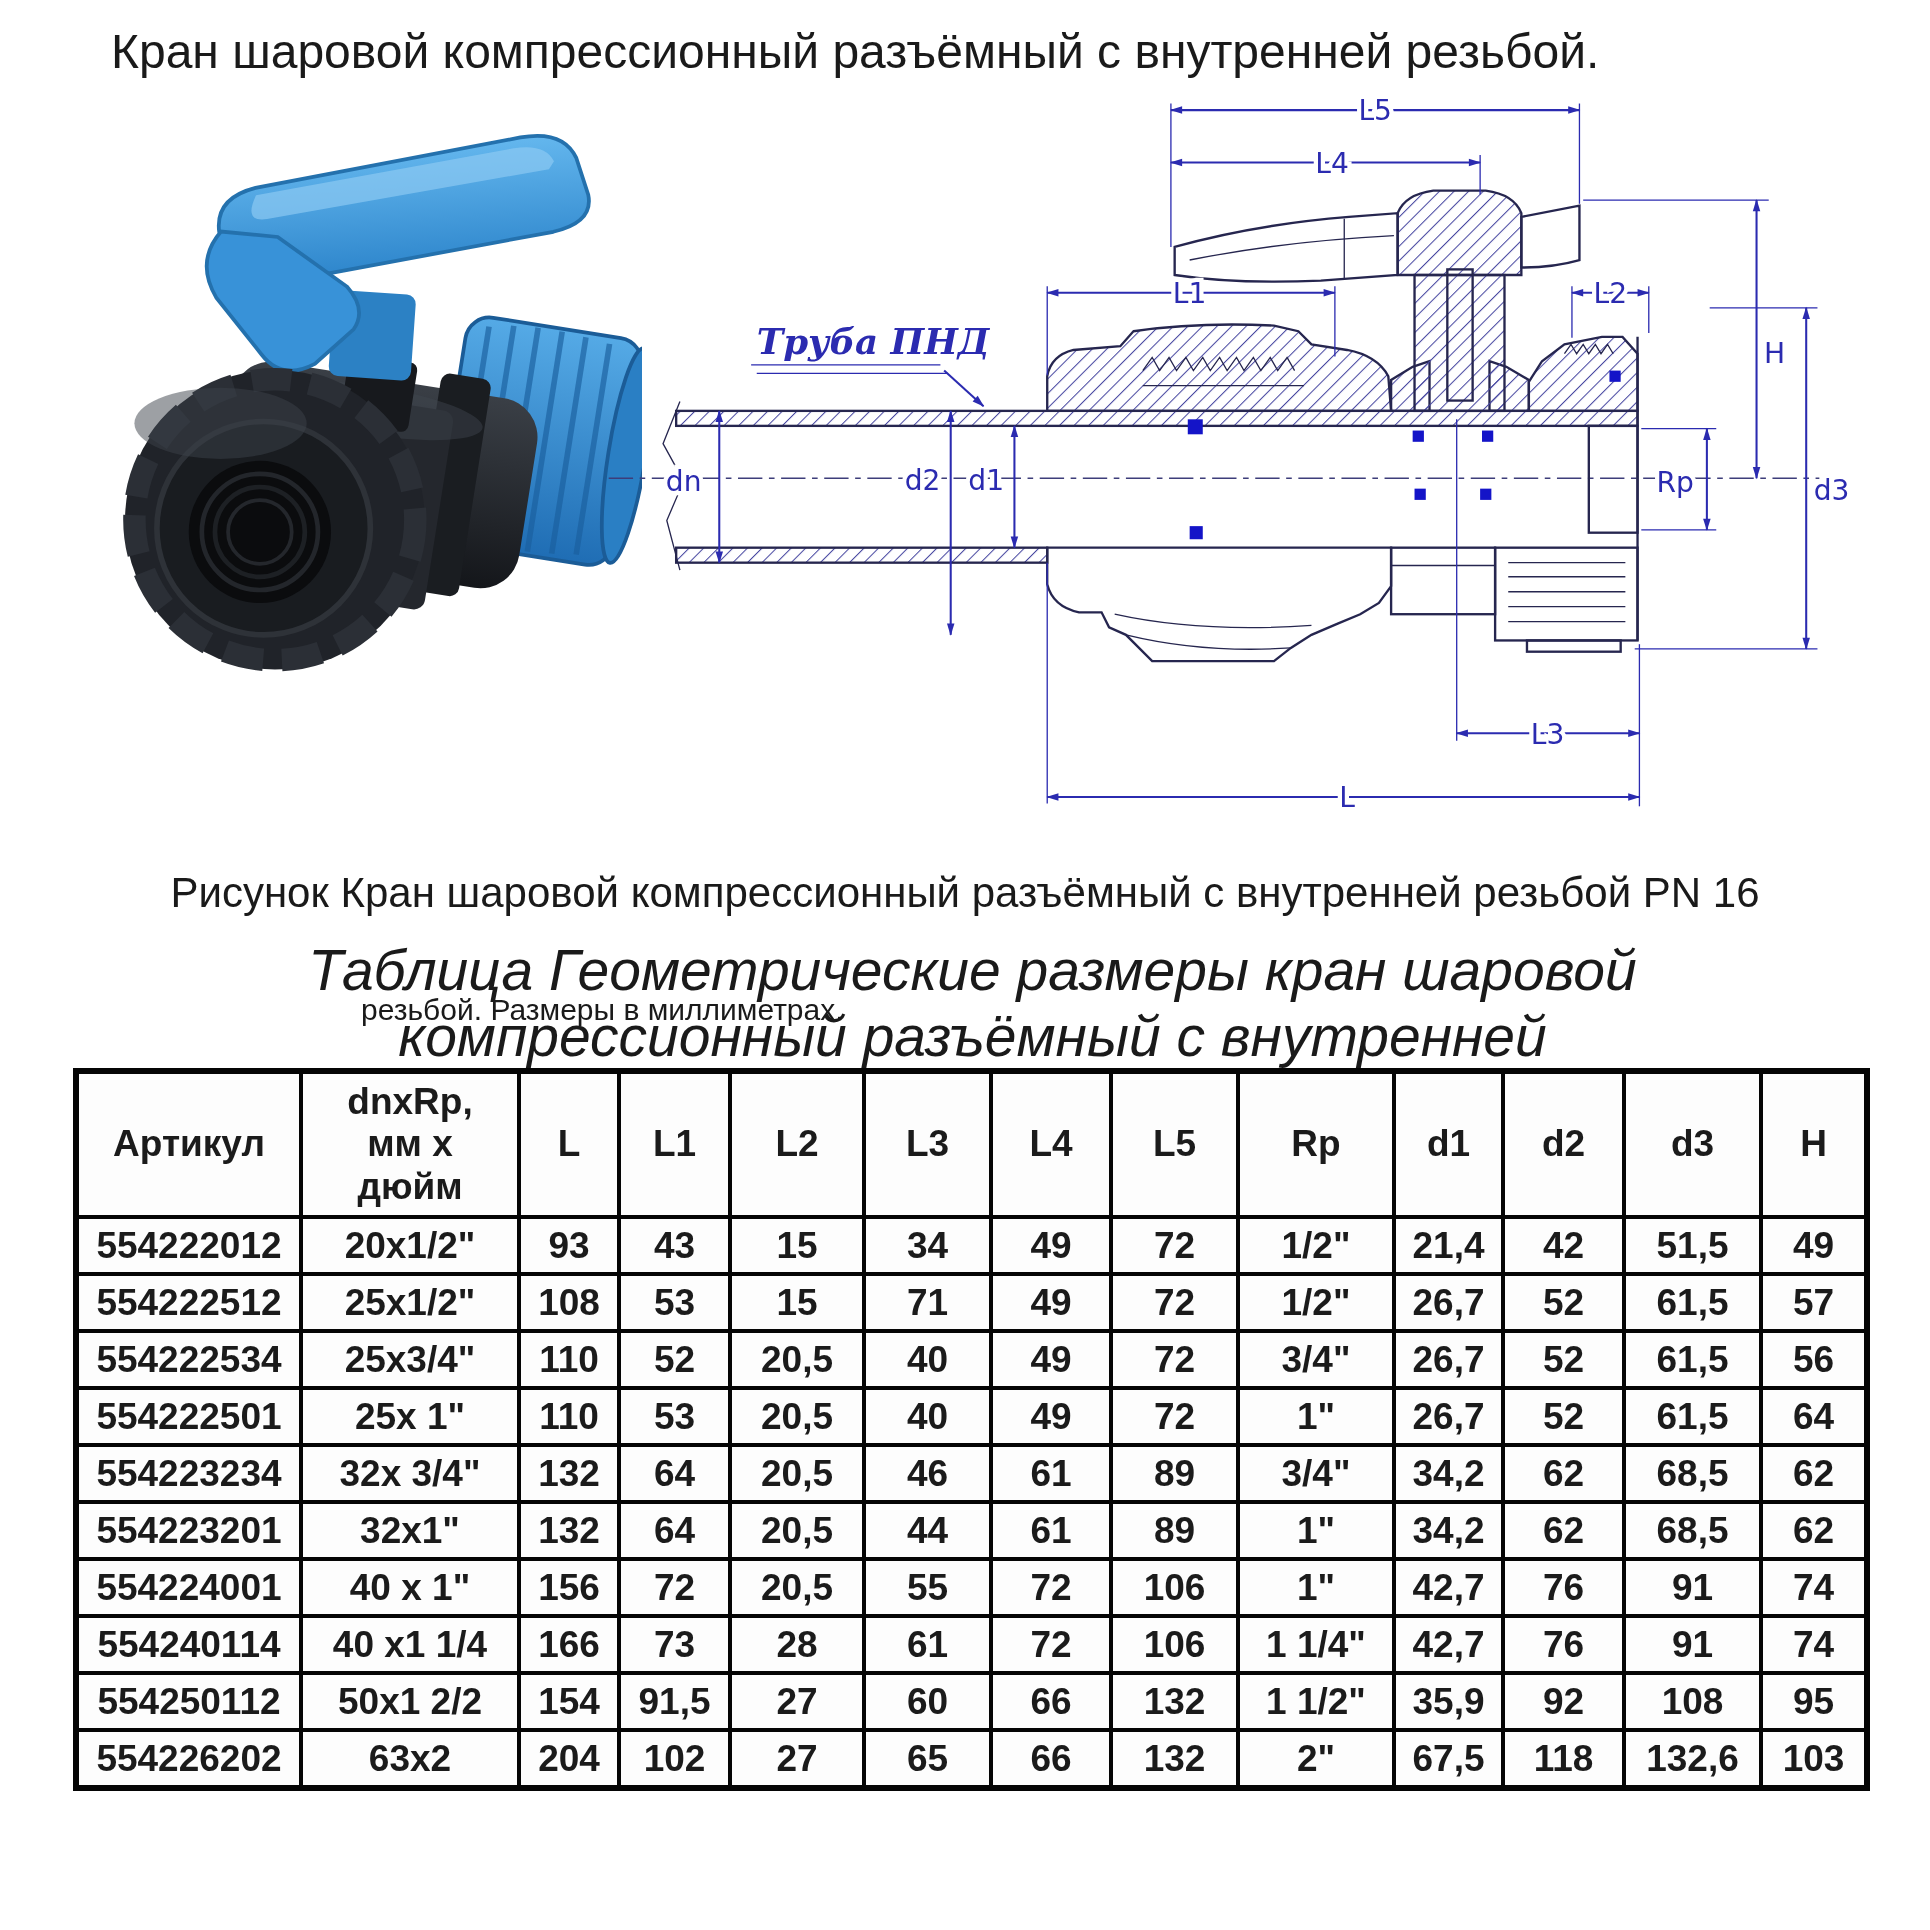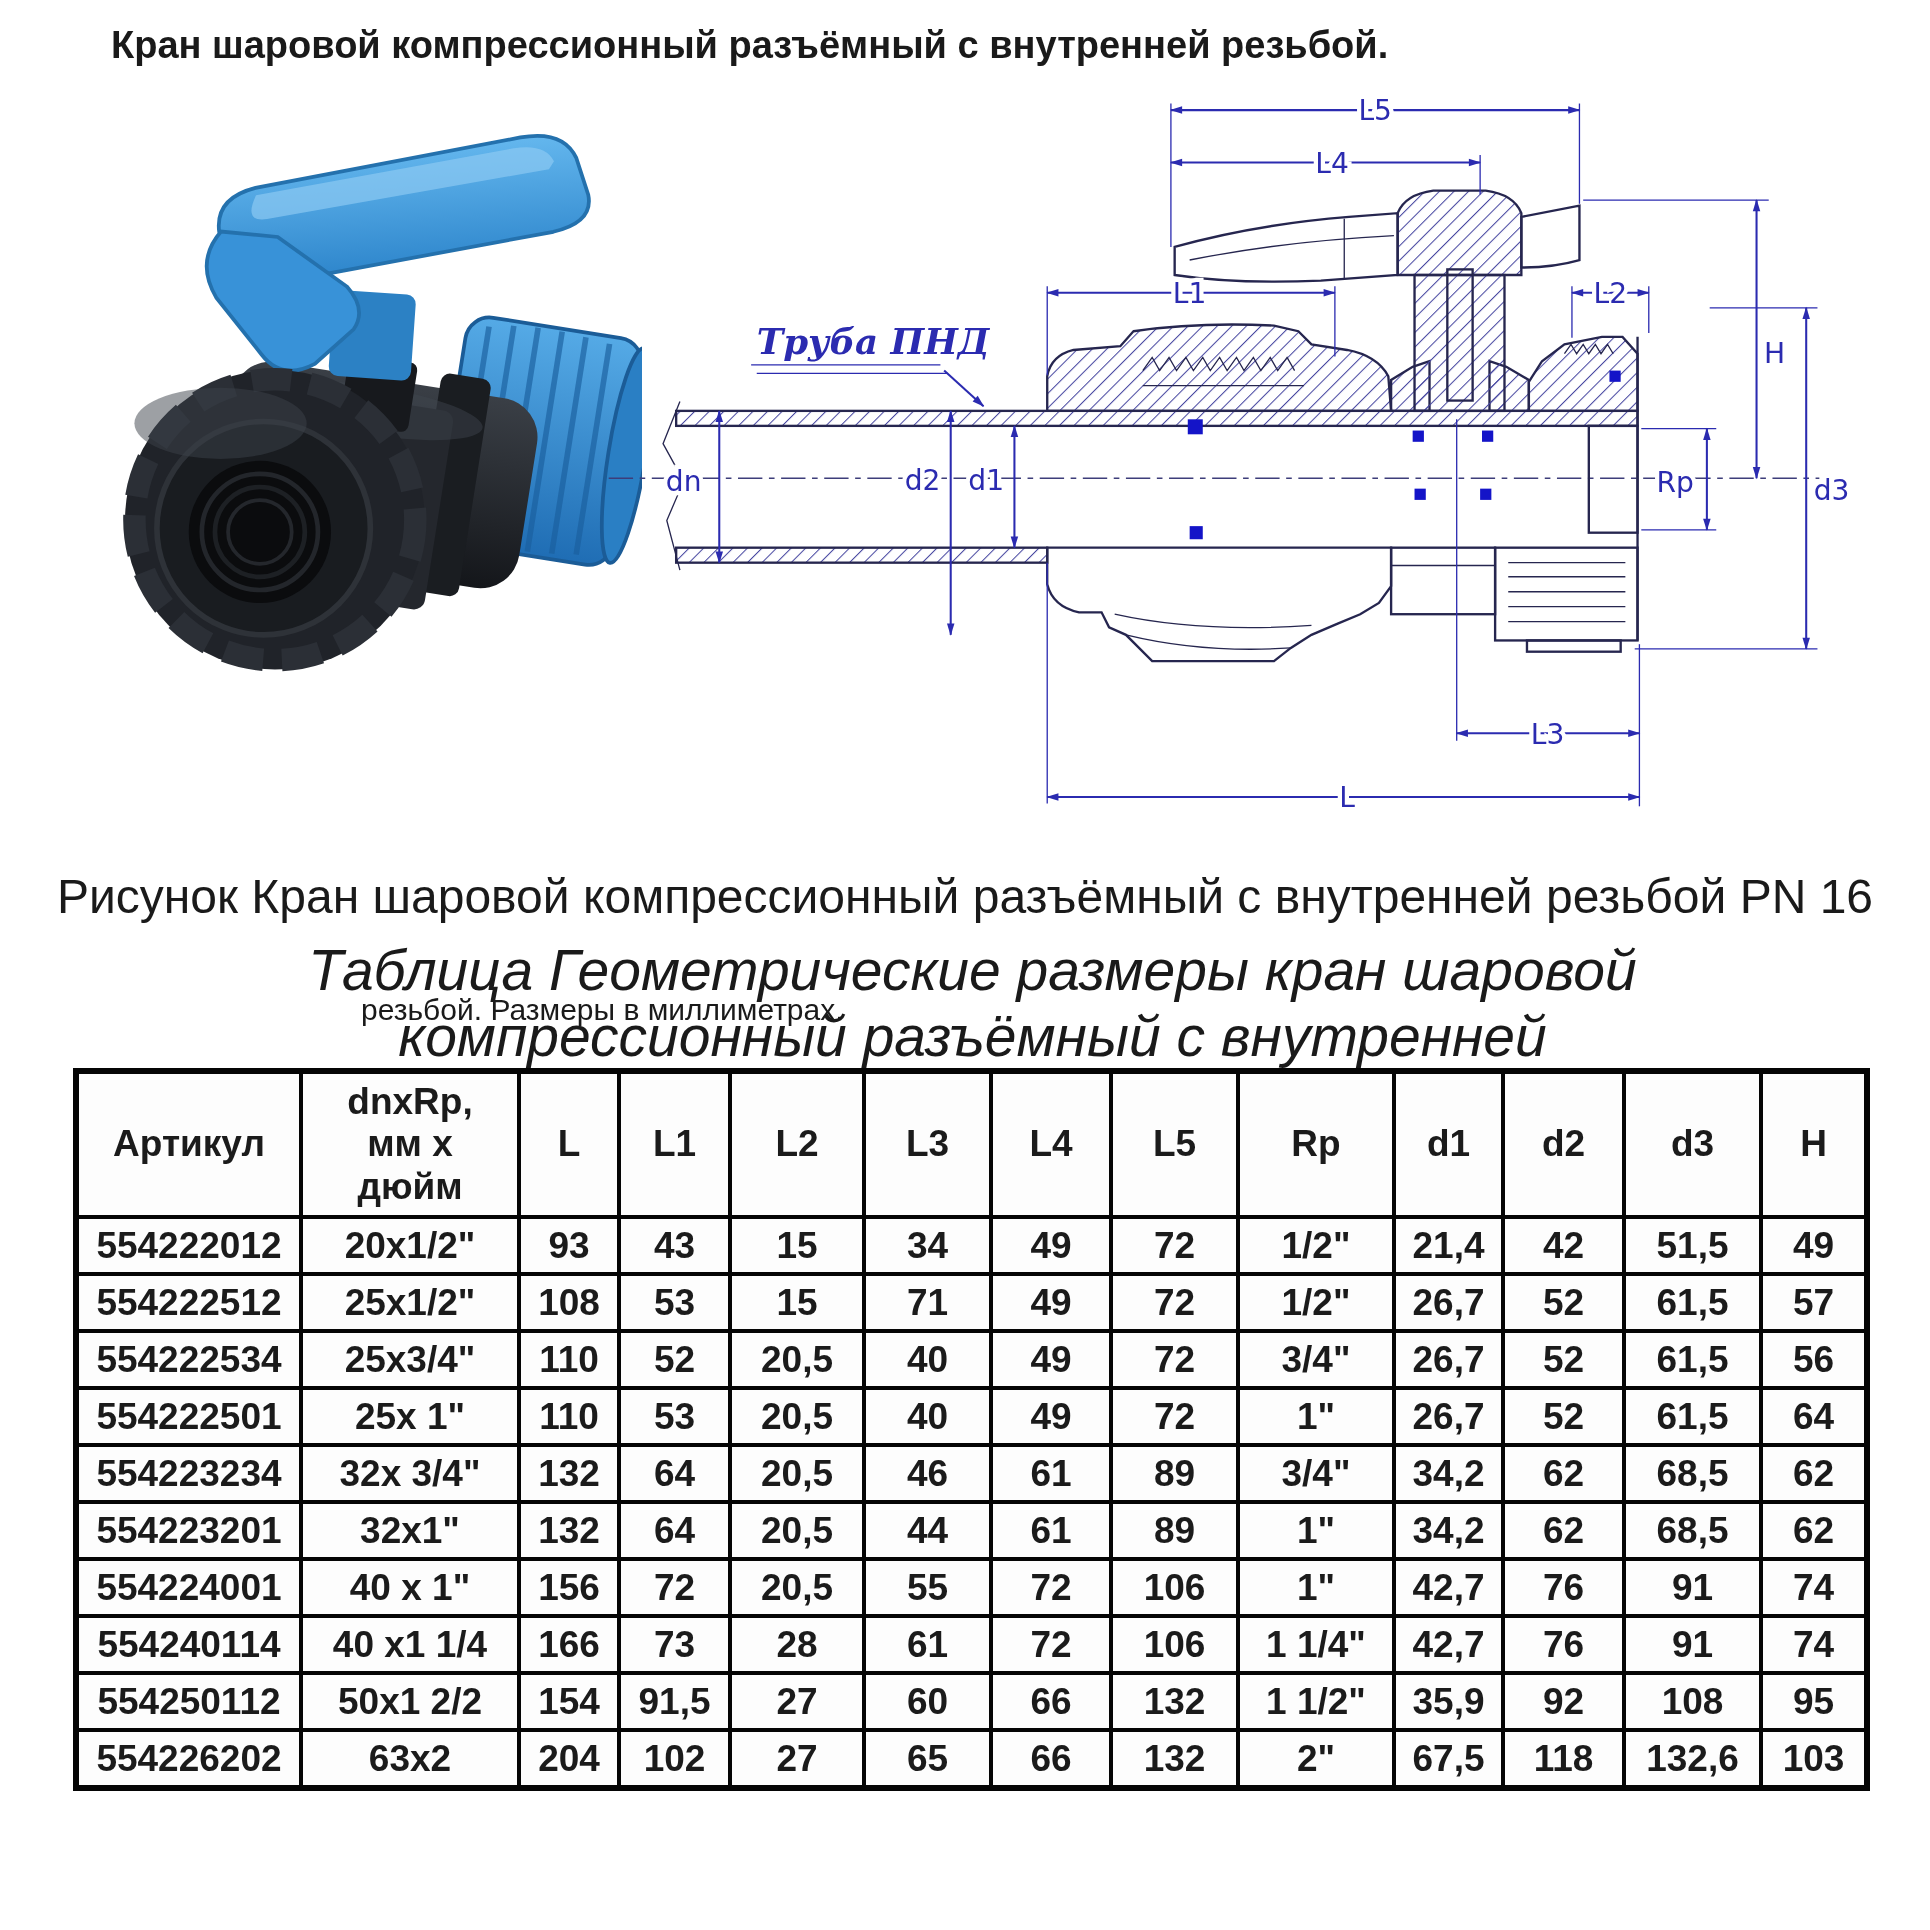--- a/index.html
+++ b/index.html
@@ -1,19 +1,19 @@
 <!DOCTYPE html>
 <html style="font-size:15px"><head>
 <meta charset="utf-8">
 <style>
   html,body{margin:0;padding:0;width:1930px;height:1930px;background:#ffffff;
     font-family:"Liberation Sans","DejaVu Sans",sans-serif;color:#1a1a1a;overflow:hidden;}
   .abs{position:absolute;}
-  #title{left:111px;top:24px;font-size:38px;letter-spacing:0;font-weight:bold;}
-  #fig-caption{left:0;top:869px;width:1930px;text-align:center;font-size:48px;}
+  #title{left:111px;top:24px;font-size:48px;letter-spacing:0;}
+  #fig-caption{left:0;top:869px;width:1930px;text-align:center;font-size:42px;}
   #tbl-caption-1{left:92px;top:937px;width:1761px;text-align:center;font-size:57px;font-style:italic;}
   #tbl-caption-2{left:361px;top:993px;font-size:30px;}
   
   #dim-table{position:absolute;left:73px;top:1068px;border-collapse:collapse;table-layout:fixed;
     border:6.6px solid #050505;}
   #dim-table th,#dim-table td{border:4.7px solid #050505;text-align:center;vertical-align:middle;
     font-size:37px;font-weight:bold;padding:0;background:#fdfdfd;color:#1b1b1b;}
   #dim-table th{height:141px;white-space:pre-line;line-height:1.15;}
   #dim-table td{height:53px;}
   #dim-table col:nth-child(1){width:225px;}  #dim-table col:nth-child(2){width:218px;}

